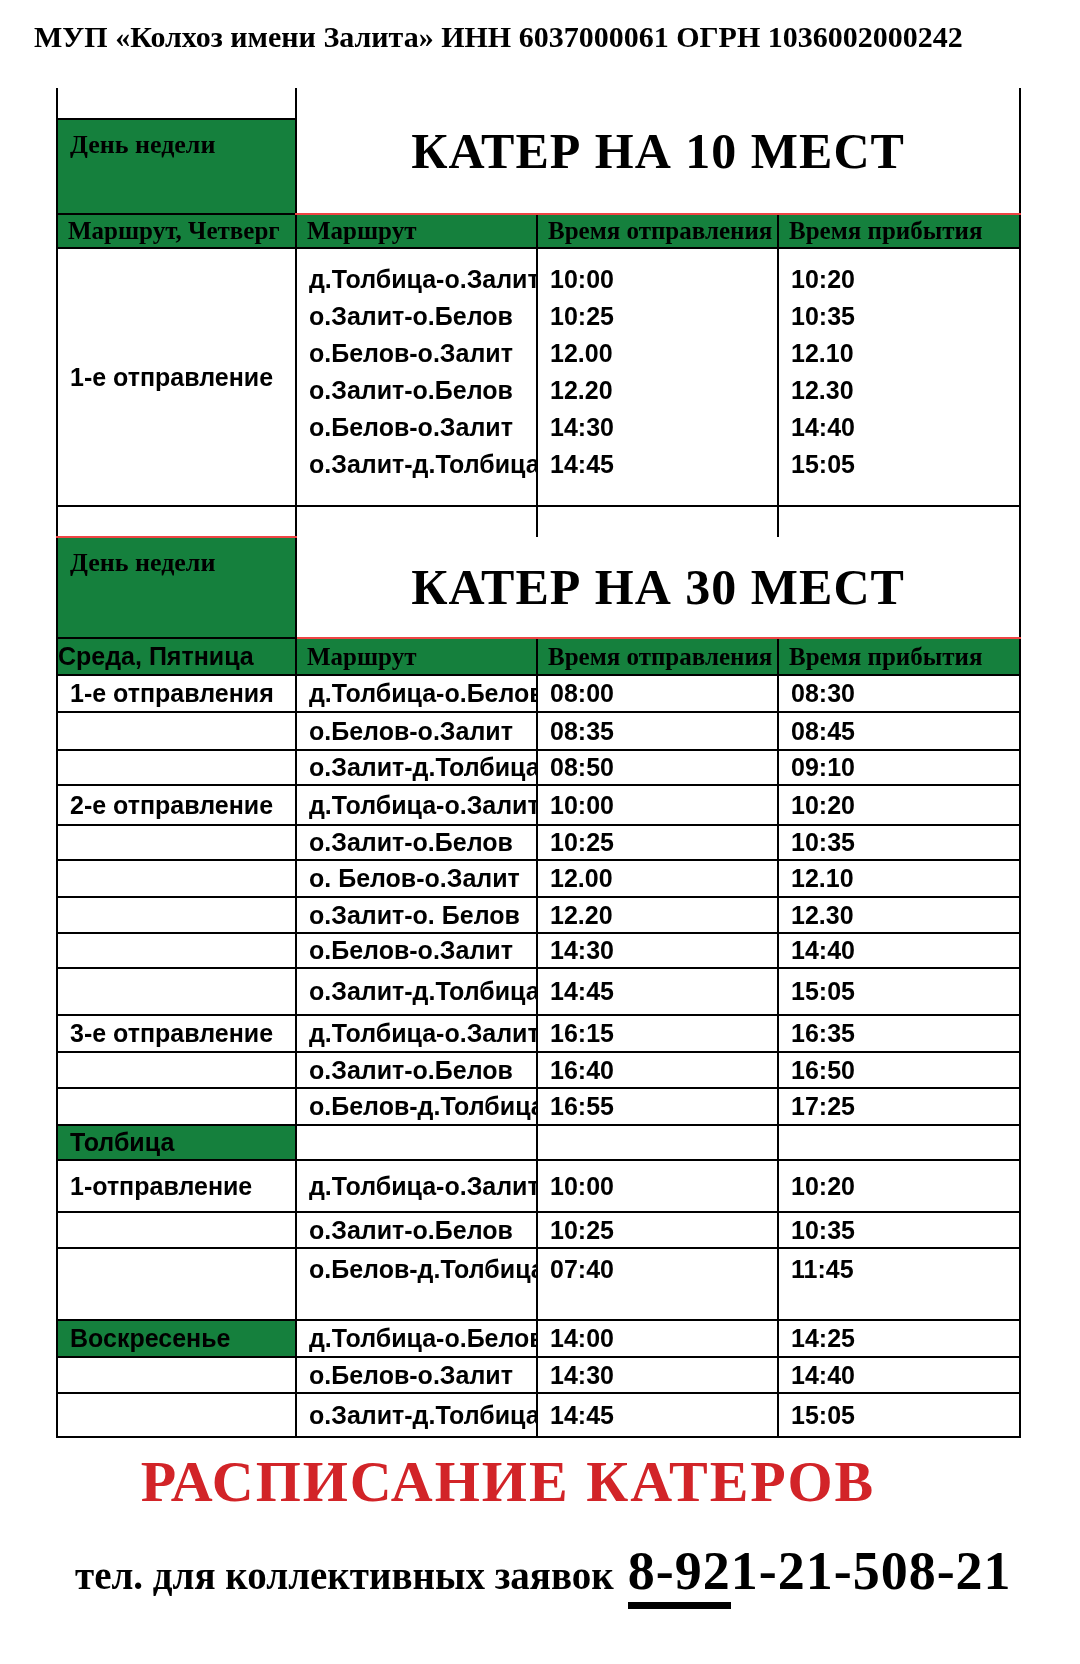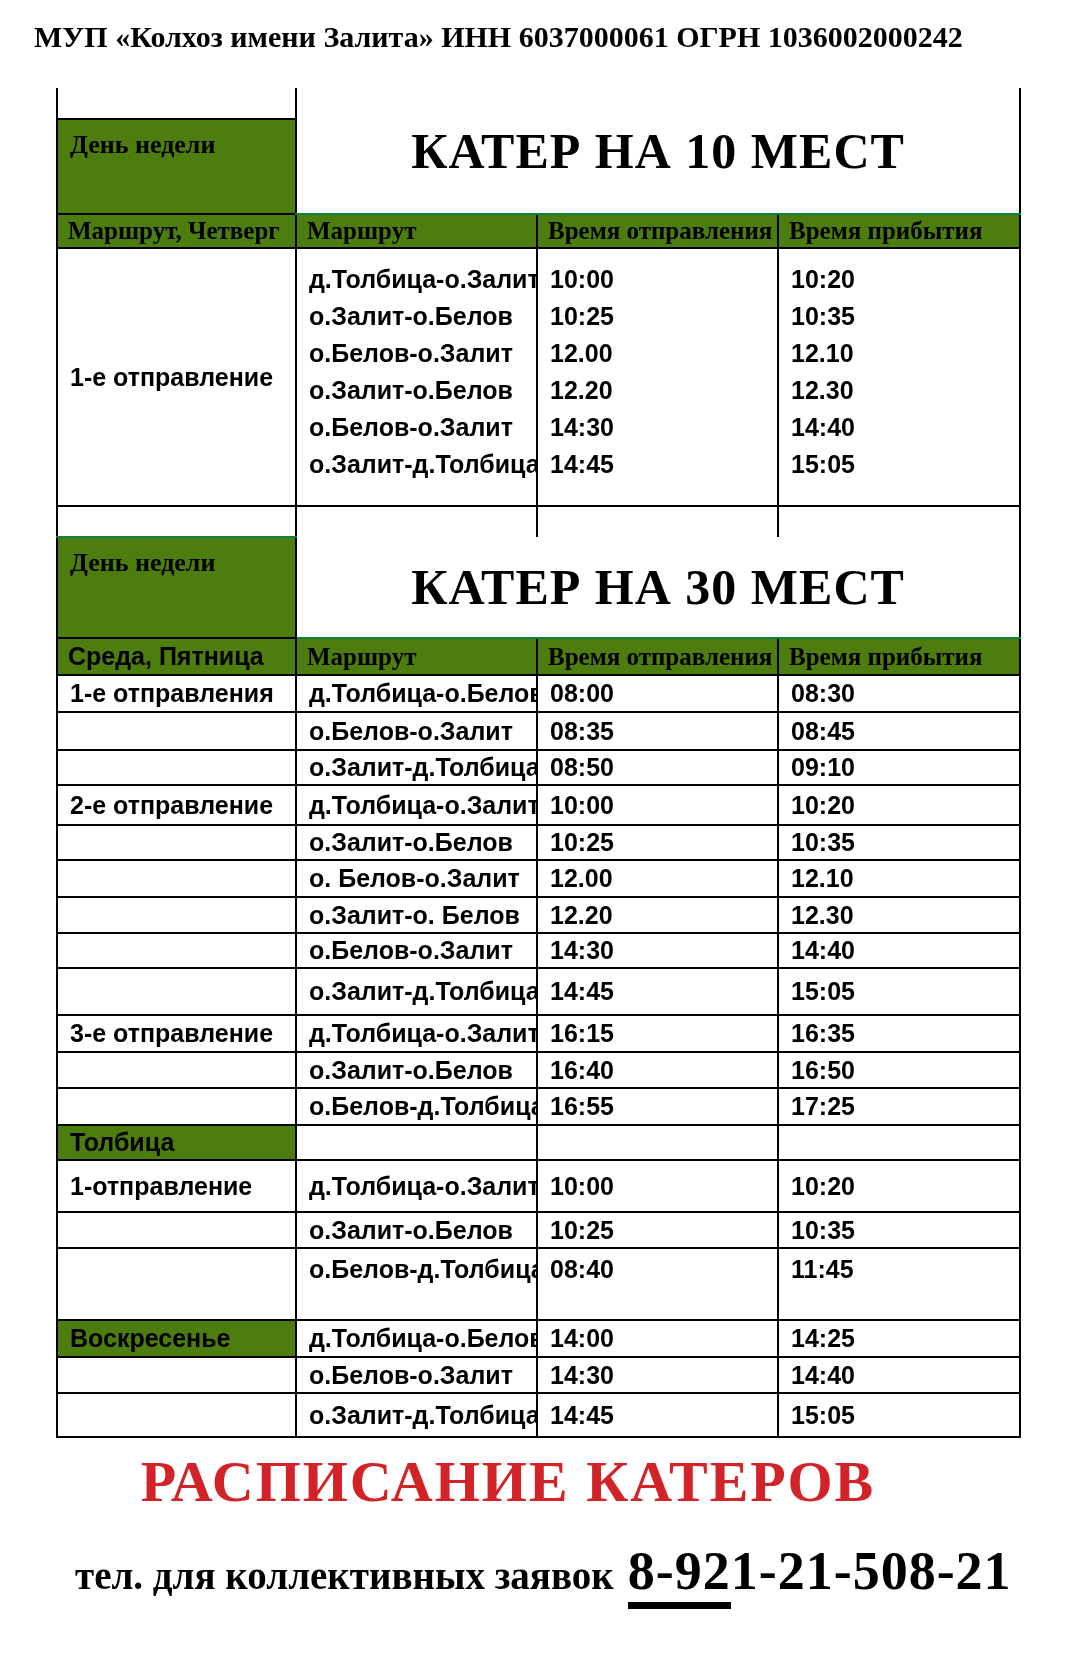--- a/index.html
+++ b/index.html
@@ -10,40 +10,40 @@
   .company {
     position:absolute; top:20px; left:34px;
     font-family:"Liberation Serif", serif; font-weight:bold; font-size:30px;
     letter-spacing:0px; white-space:nowrap;
   }
   table.sched {
     position:absolute; top:88px; left:56px; width:963px;
     border-collapse:collapse; table-layout:fixed;
   }
   td { padding:0; vertical-align:middle; overflow:hidden; }
-  .yellow { background:#4d7c0f; }
+  .yellow { background:#15803d; }
   .cell { border:2px solid #000; }
   .b-l { border-left:2px solid #000; }
   .b-r { border-right:2px solid #000; }
-  .b-b { border-bottom:2px solid #15803d; }
+  .b-b { border-bottom:2px solid #ef4444; }
   .title-cell {
     font-family:"Liberation Serif", serif; font-weight:bold; font-size:50px;
     text-align:center; vertical-align:middle; letter-spacing:1px; white-space:nowrap;
   }
   .day-note {
     font-family:"Liberation Serif", serif; font-weight:bold; font-size:26px;
     vertical-align:top; padding:10px 0 0 12px;
   }
   .th-serif {
     font-family:"Liberation Serif", serif; font-weight:bold; font-size:25px;
     padding-left:10px; white-space:nowrap;
   }
   .th-sans {
     font-family:"Liberation Sans", sans-serif; font-weight:bold; font-size:25px;
-    padding-left:10px; white-space:nowrap;margin-top:48px;
+    white-space:nowrap;margin-top:48px;
   }
   .lbl, .grp, .rt, .tm {
     font-family:"Liberation Sans", sans-serif; font-weight:bold; font-size:25px;
     padding-left:12px; white-space:nowrap;
   }
   .lines {
     font-family:"Liberation Sans", sans-serif; font-weight:bold; font-size:25px;
     vertical-align:top; padding:12px 0 0 12px;
   }
   .lines div { height:37px; line-height:37px; white-space:nowrap; }
@@ -221,21 +221,21 @@
     </tr>
     <tr style="height:36px">
       <td class="cell lbl"></td>
       <td class="cell rt">о.Залит-о.Белов</td>
       <td class="cell tm">10:25</td>
       <td class="cell tm">10:35</td>
     </tr>
     <tr style="height:72px">
       <td class="cell lbl top"></td>
       <td class="cell rt top">о.Белов-д.Толбица</td>
-      <td class="cell tm top">08:40</td>
+      <td class="cell tm top">07:40</td>
       <td class="cell tm top">11:45</td>
     </tr>
     <tr style="height:37px">
       <td class="cell lbl yellow">Воскресенье</td>
       <td class="cell rt">д.Толбица-о.Белов</td>
       <td class="cell tm">14:00</td>
       <td class="cell tm">14:25</td>
     </tr>
     <tr style="height:36px">
       <td class="cell lbl"></td>

